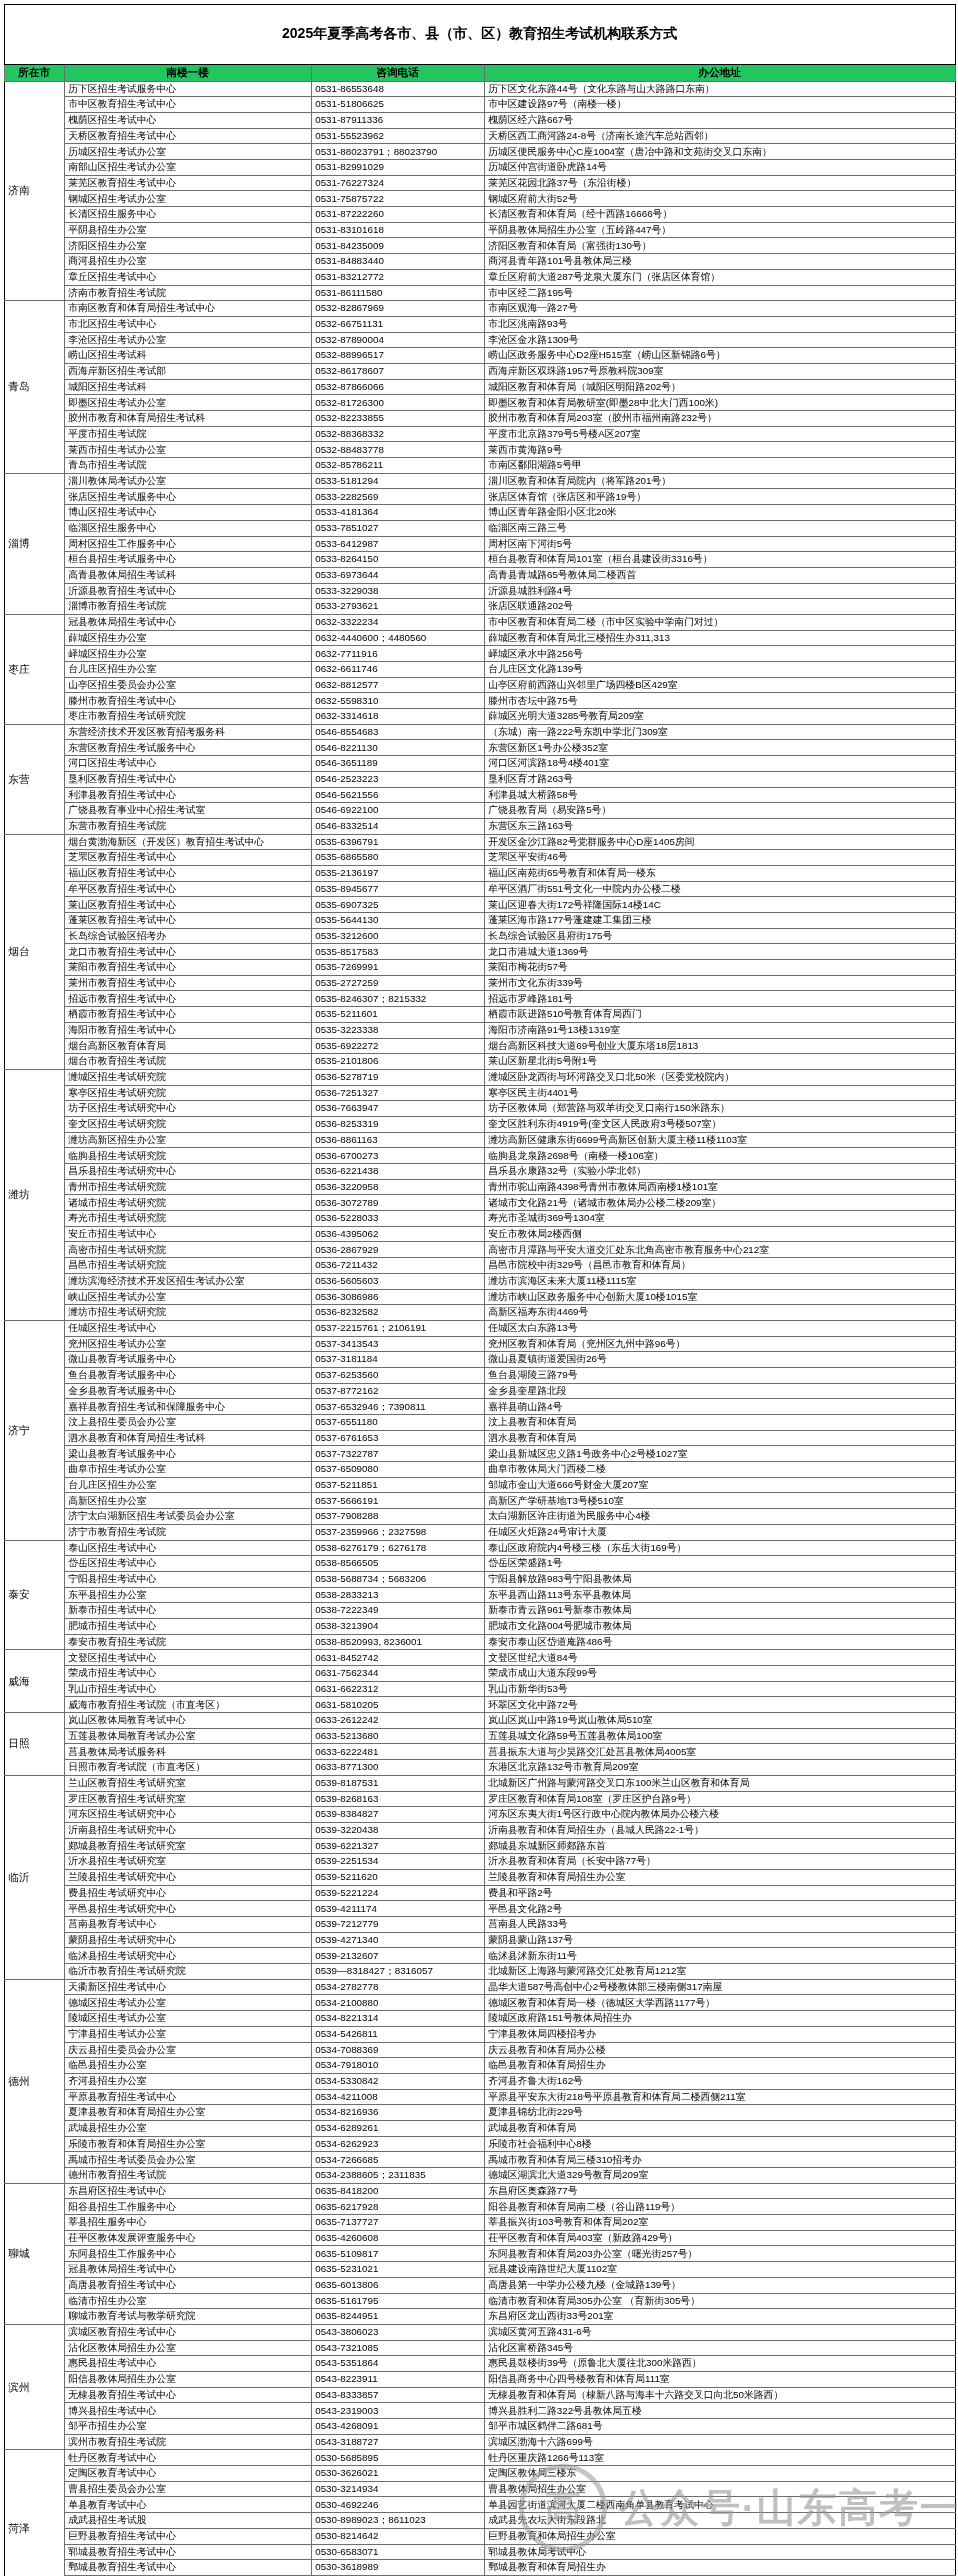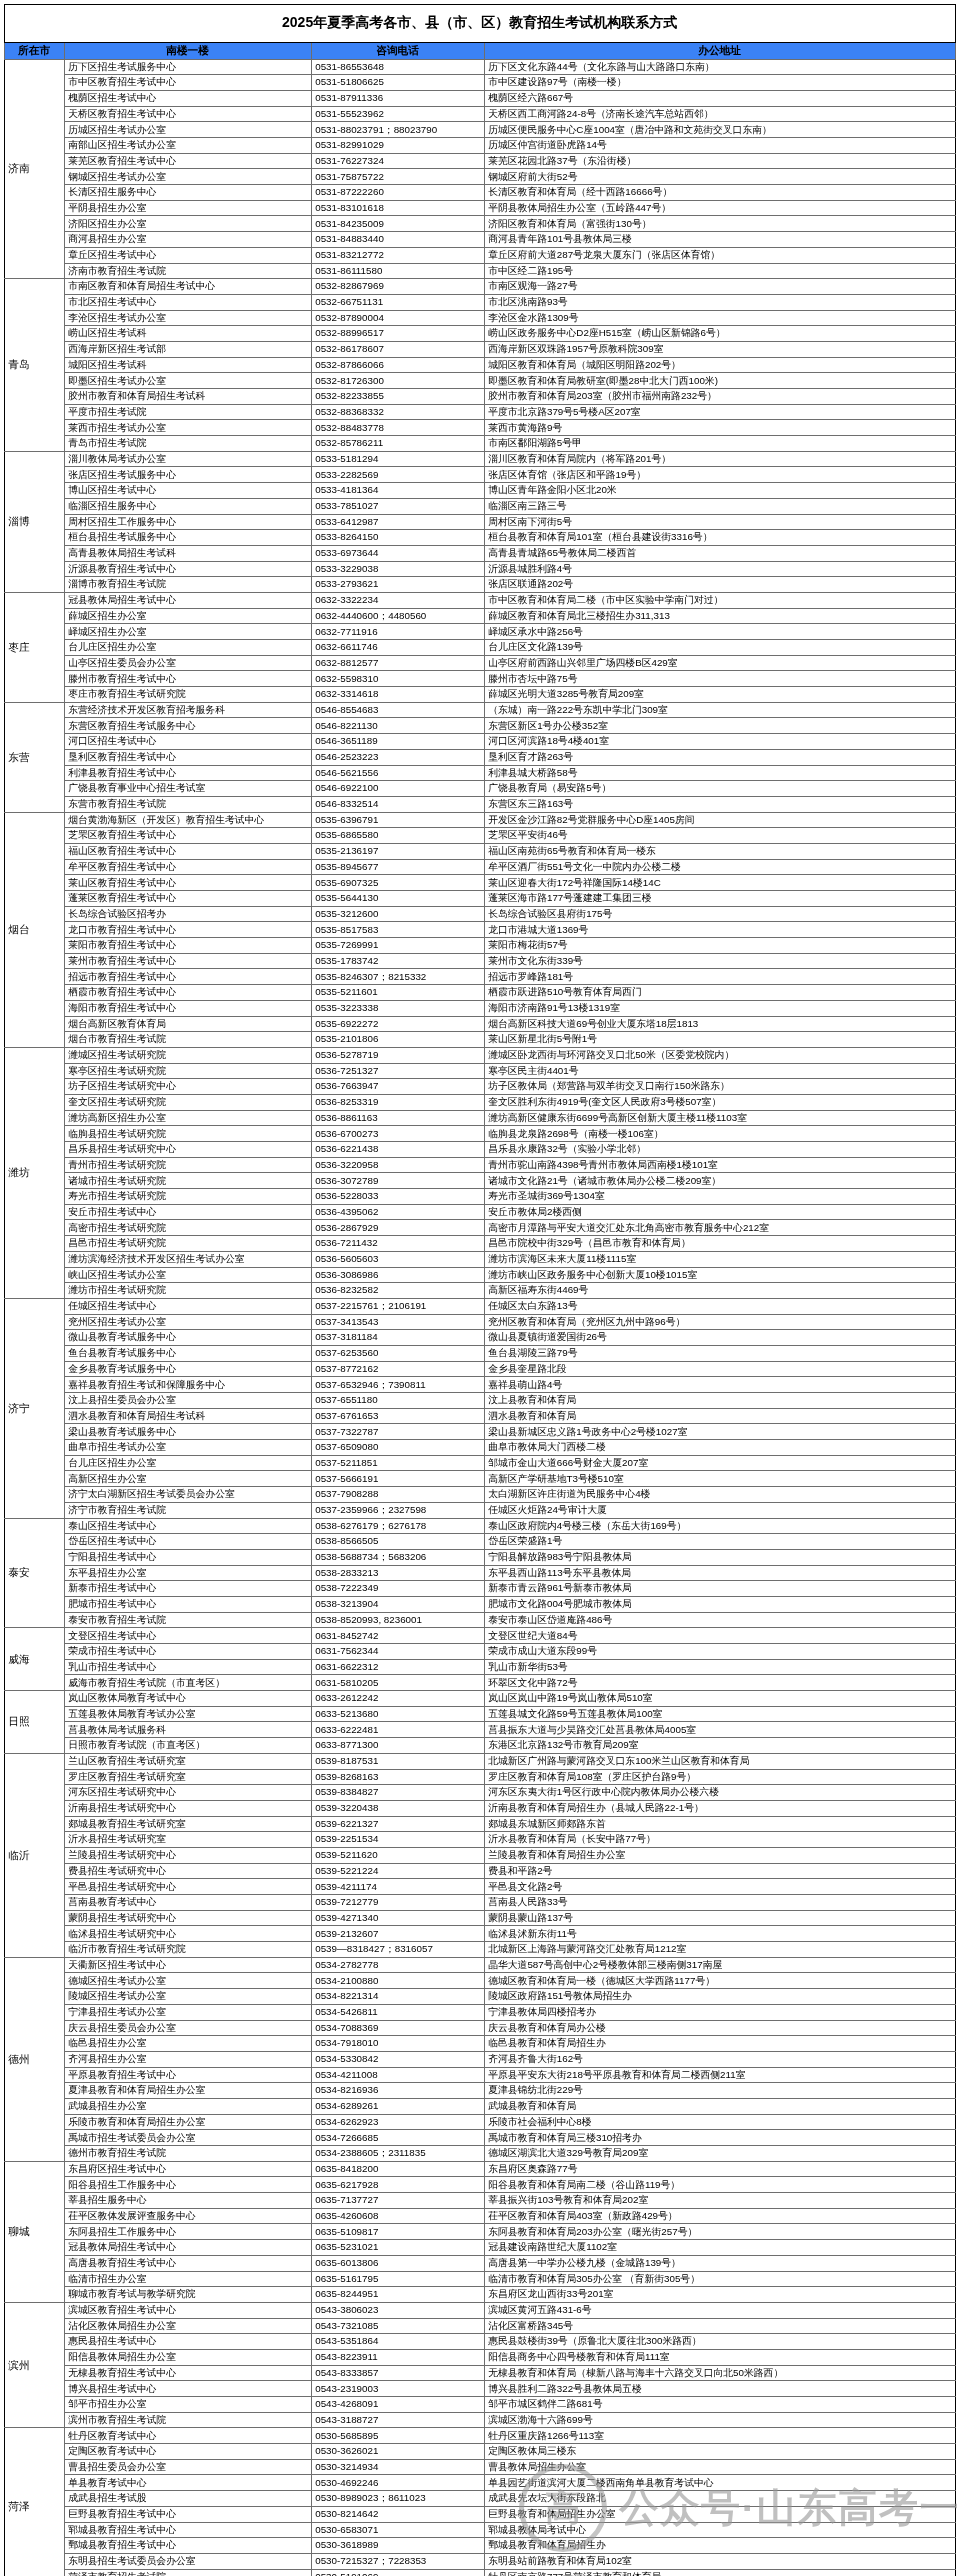--- a/index.html
+++ b/index.html
@@ -1,21 +1,21 @@
 <!DOCTYPE html>
 <html style="font-size:14px"><head>
 <meta charset="utf-8">
 <style>
   html,body{margin:0;padding:0;background:#ffffff;width:959px;}
   body{height:2576px;overflow:hidden;font-family:"Liberation Sans","DejaVu Sans",sans-serif;color:#000;}
   .wrap{padding:3.6px 3.6px 0 3.6px;}
   table{border-collapse:collapse;table-layout:fixed;width:952px;border:1.8px solid #000;}
   td,th{border:0.9px solid #6e6e6e;padding:0 3.6px;overflow:hidden;white-space:nowrap;}
-  tr.title-row td{border:0.9px solid #000;text-align:center;font-weight:bold;font-size:14px;height:23px;padding:7px 0;}
-  tr.head-row th{font-weight:bold;font-size:10.7px;height:16px;text-align:center;background:#3b82f6;}
+  tr.title-row td{border:0.9px solid #000;text-align:center;font-weight:bold;font-size:14px;height:23px;padding:18px 0;}
+  tr.head-row th{font-weight:bold;font-size:10.7px;height:16px;text-align:center;background:#22c55e;}
   tbody tr{height:15.7px;}
   tbody td{font-size:9.8px;line-height:1.05;}
   td.city{text-align:left;font-size:10.7px;border-left:0.9px solid #000;}
   td.unit{text-align:left;}
   td.phone{text-align:left;}
   td.addr{text-align:left;border-right:0.9px solid #000;}
   tr.city-first td{border-top:1.8px solid #3a3a3a;}
   .watermark{position:absolute;left:519px;top:2464px;display:flex;align-items:center;gap:12.4px;
     color:rgba(150,150,150,0.60);pointer-events:none;}
   .wm-badge{width:78px;height:78px;border:5.3px solid rgba(150,150,150,0.55);border-radius:50%;
@@ -332,21 +332,21 @@
           <td class="phone">0535-8517583</td>
           <td class="addr">龙口市港城大道1369号</td>
         </tr>
         <tr>
           <td class="unit">莱阳市教育招生考试中心</td>
           <td class="phone">0535-7269991</td>
           <td class="addr">莱阳市梅花街57号</td>
         </tr>
         <tr>
           <td class="unit">莱州市教育招生考试中心</td>
-          <td class="phone">0535-1783742</td>
+          <td class="phone">0535-2727259</td>
           <td class="addr">莱州市文化东街339号</td>
         </tr>
         <tr>
           <td class="unit">招远市教育招生考试中心</td>
           <td class="phone">0535-8246307；8215332</td>
           <td class="addr">招远市罗峰路181号</td>
         </tr>
         <tr>
           <td class="unit">栖霞市教育招生考试中心</td>
           <td class="phone">0535-5211601</td>

